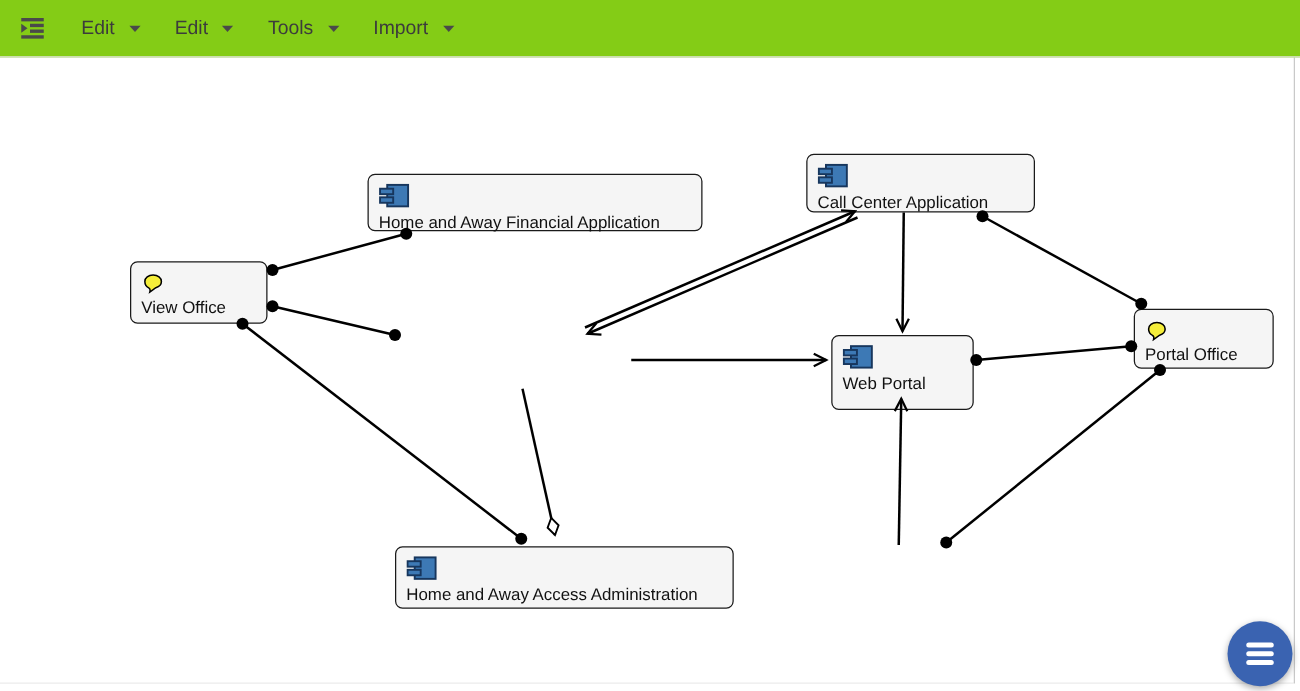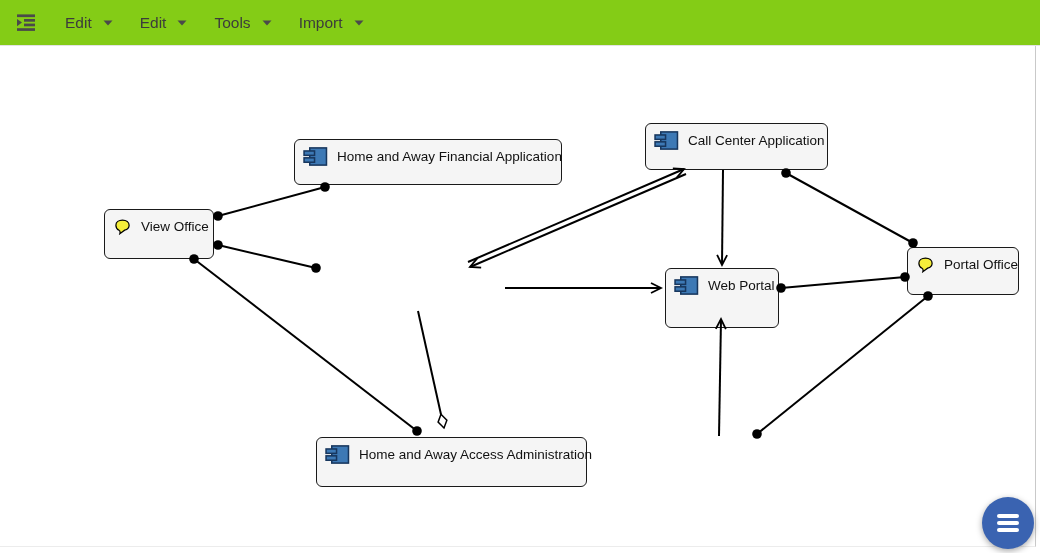--- a/index.html
+++ b/index.html
@@ -16,21 +16,21 @@
              font-size:15.5px;color:#3c3c3c;margin-right:7px;}
   .caret svg{display:block;}
 
   
   .canvas{position:absolute;left:0;top:45px;width:1035px;height:501px;background:#fff;
           border-right:1px solid #c9c9c9;border-bottom:1px solid #ececec;}
 
   
   .node{position:absolute;box-sizing:border-box;background:#f5f5f5;
         border:1.5px solid #1a1a1a;border-radius:6px;display:flex;
-        align-items:flex-start;padding:6px 6px 0 8px;cursor:pointer;z-index:10;}
+        align-items:flex-start;padding:6px 6px 0 8px;cursor:pointer;z-index:10;flex-direction:column;}
   .nicon{flex:0 0 auto;margin-right:9px;}
   .nicon svg{display:block;}
   .nicon.biz{margin-top:2px;}
   .nlabel{font-size:13.5px;color:#111;line-height:21px;white-space:nowrap;}
 
   
   .edges{position:absolute;left:0;top:0;width:1040px;height:553px;z-index:20;
          pointer-events:none;}
   .edges line{stroke:#000;stroke-width:2;}
 

